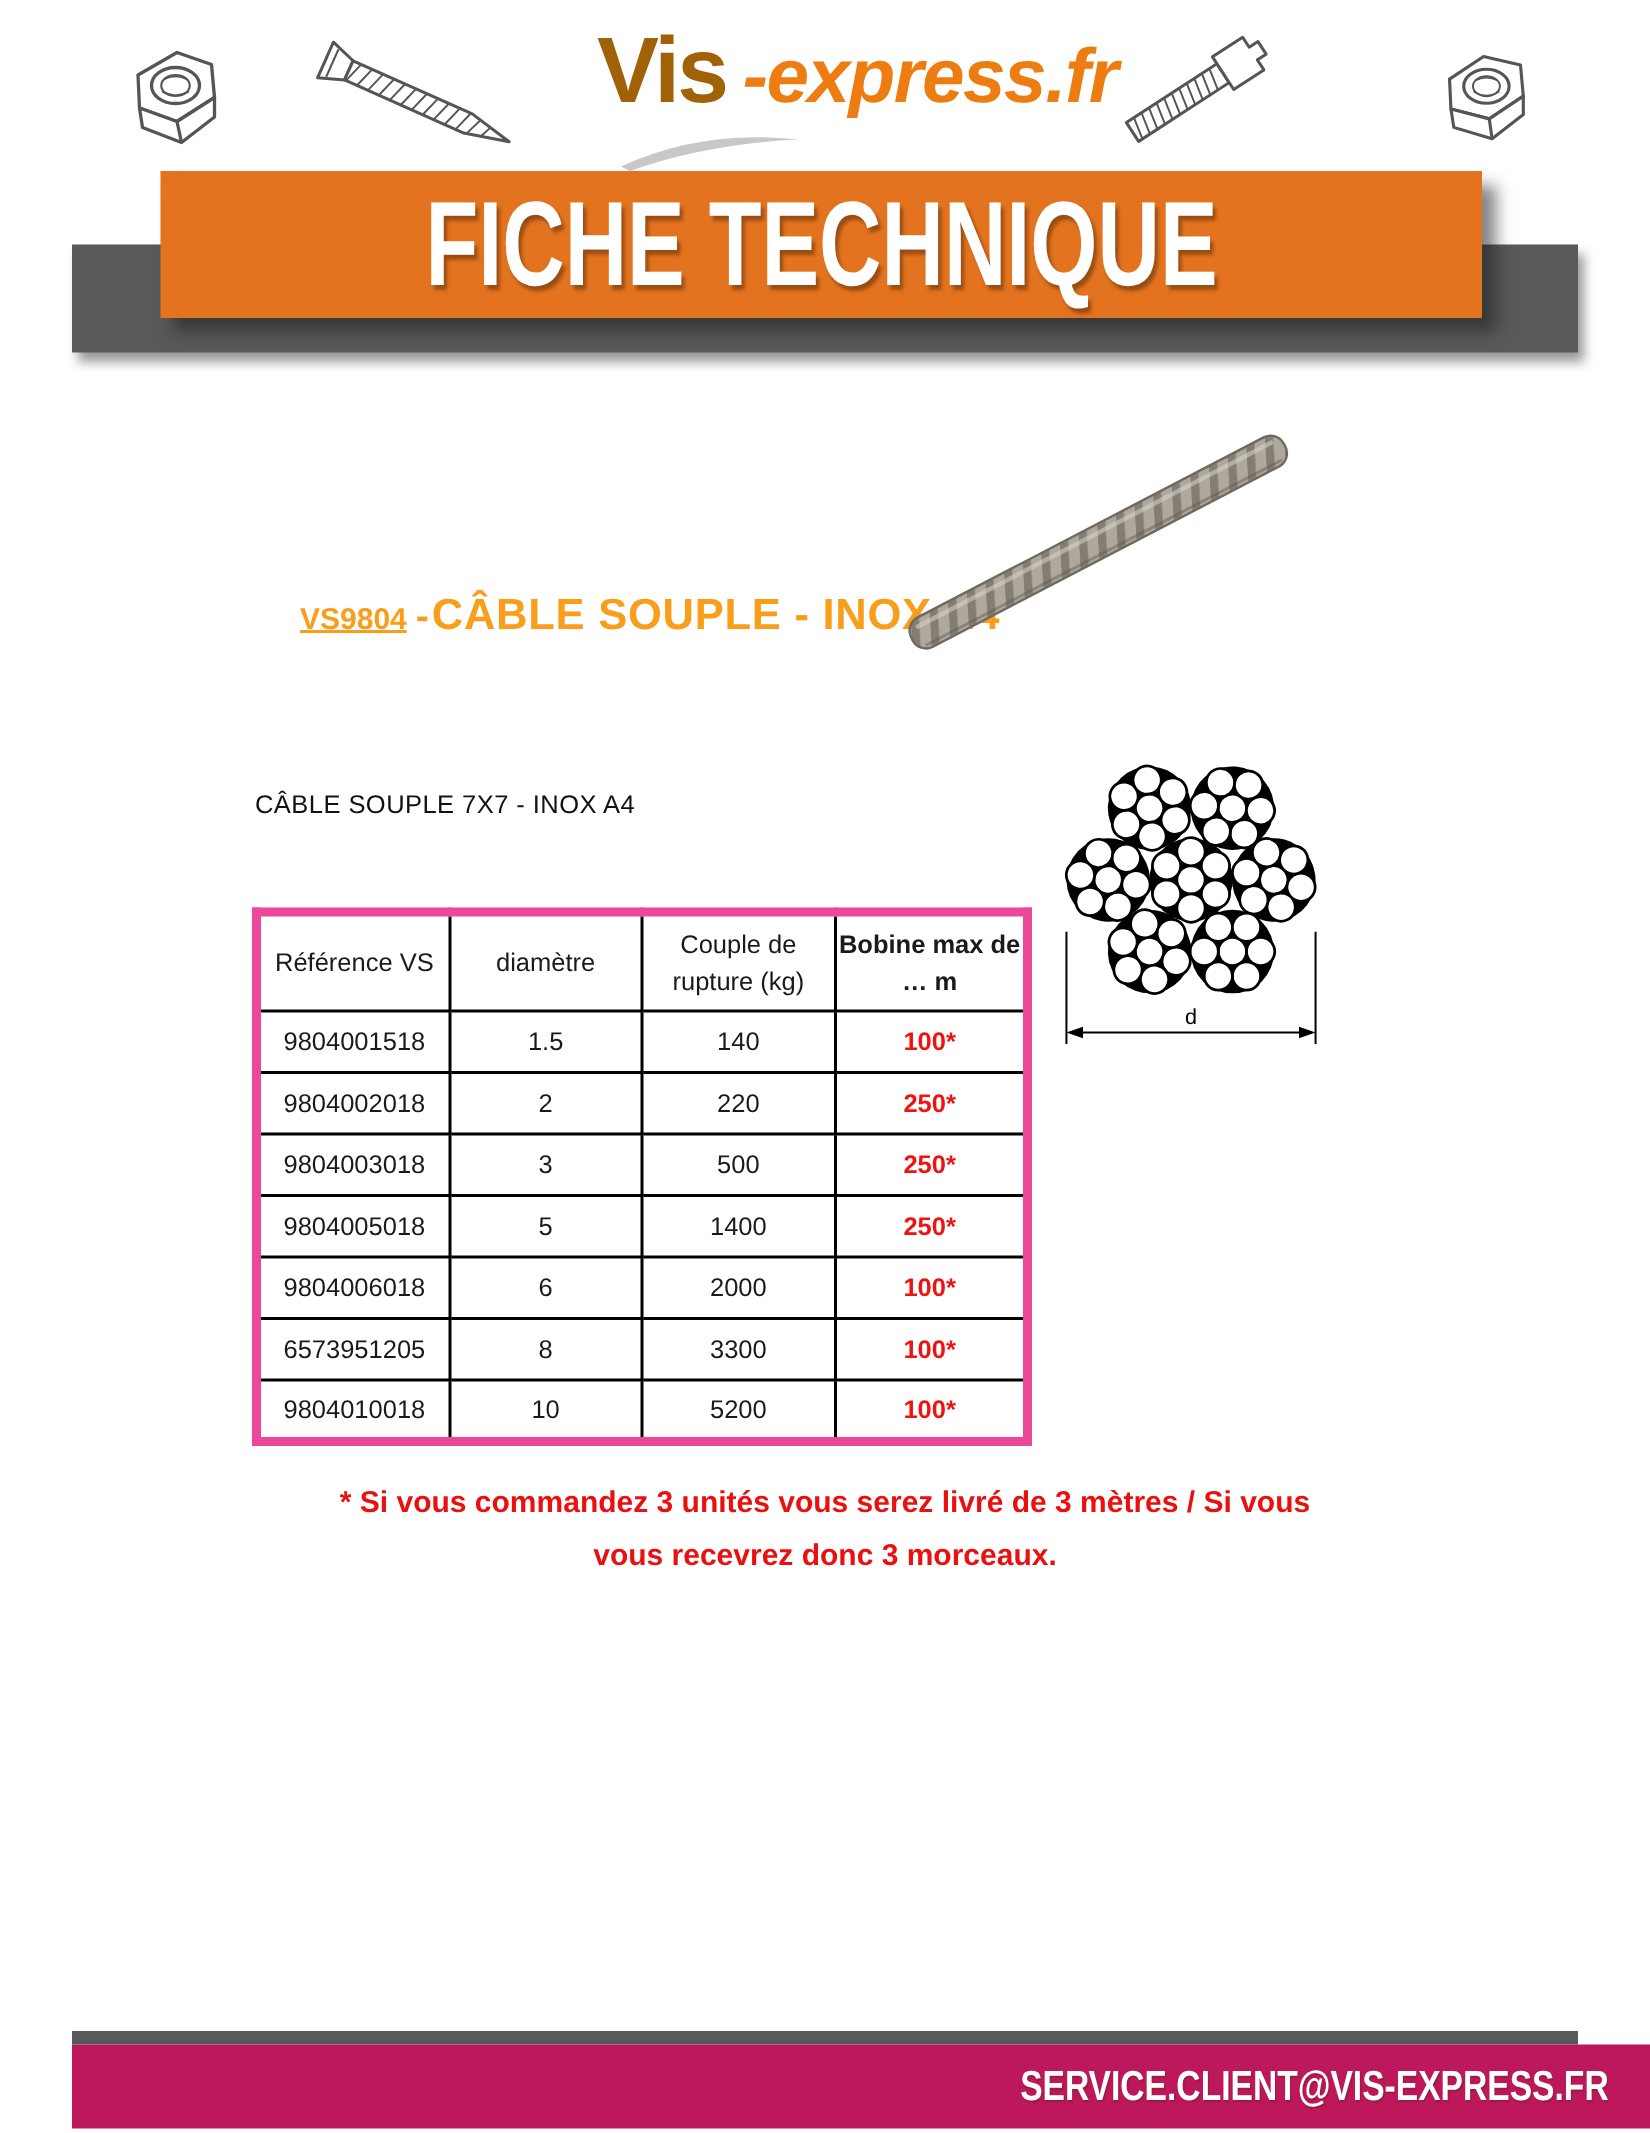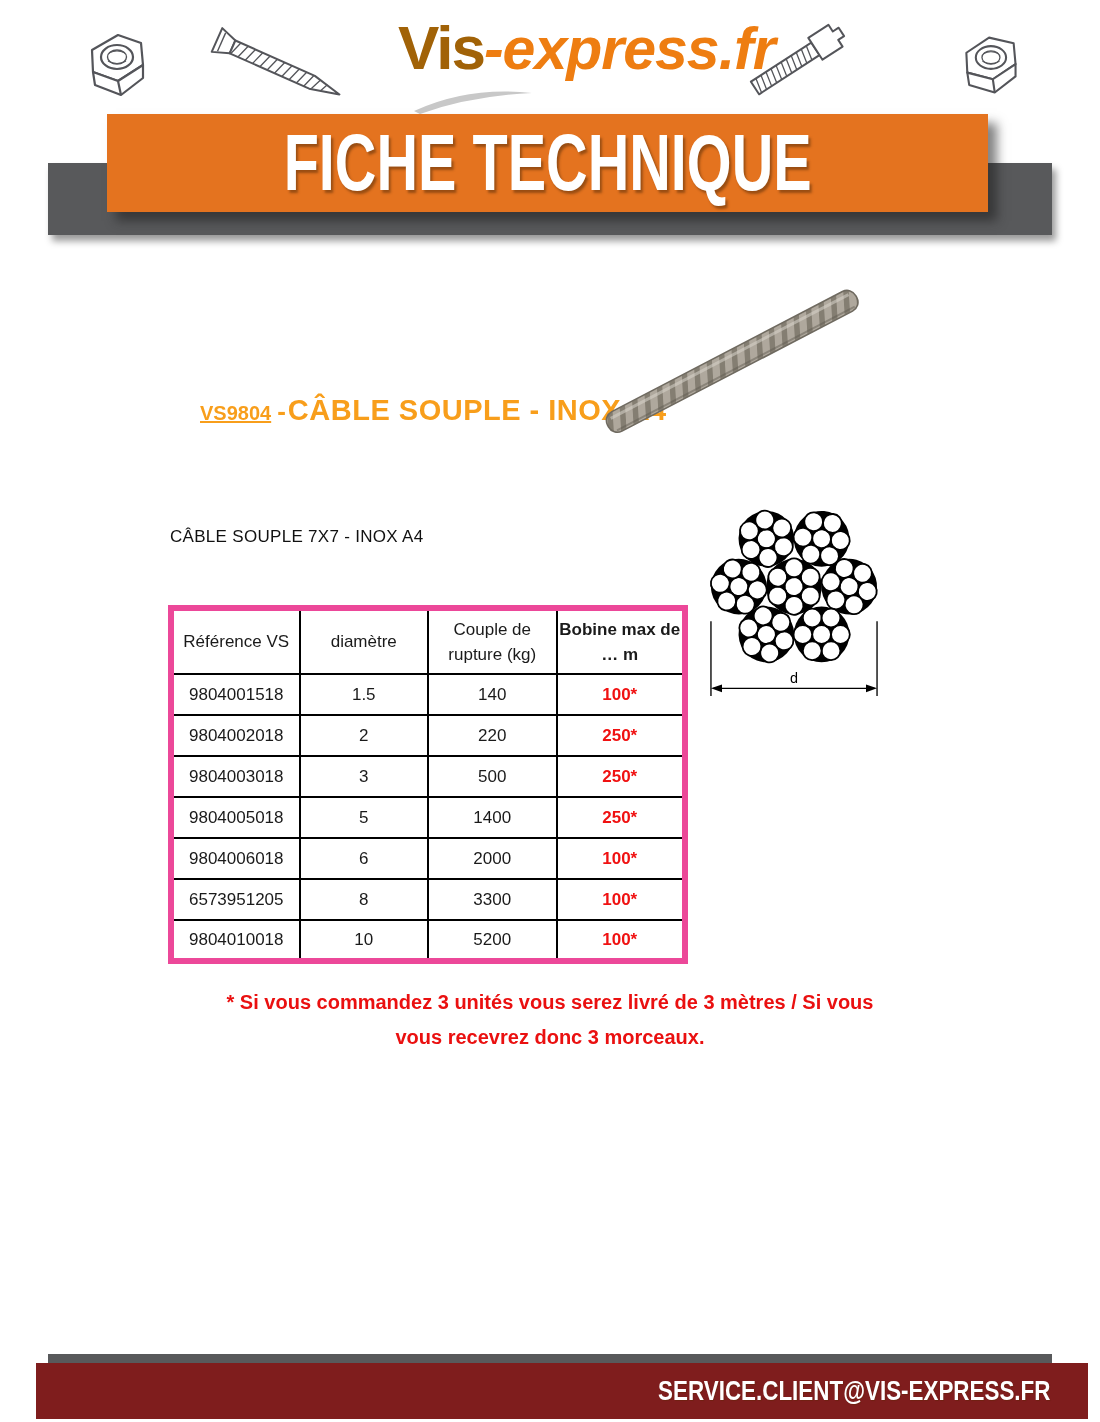--- a/index.html
+++ b/index.html
@@ -6,21 +6,21 @@
   html,body { background:#ffffff; }
   .page {
     position:relative; width:1100px; height:1422px; margin:0 auto;
     background:#ffffff; overflow:hidden;
     font-family:"Liberation Sans", sans-serif; color:#1a1a1a;
   }
   
   .hw-icon { position:absolute; }
   .logo { position:absolute; left:398px; top:12px; display:flex; align-items:baseline; white-space:nowrap; }
   .logo .vis { font-size:62px; font-weight:bold; color:#a16207; letter-spacing:-2px; }
-  .logo .express { font-size:59px; font-weight:bold; font-style:italic; color:#EE7D11; letter-spacing:-1px; }
+  .logo .express { font-size:51px; font-weight:bold; font-style:italic; color:#EE7D11; letter-spacing:-1px;margin-left:11px; }
   .swoosh { position:absolute; left:408px; top:84px; }
   
   .gray-bar {
     position:absolute; left:48px; top:163px; width:1004px; height:72px;
     background:#58595B; box-shadow:4px 6px 7px rgba(0,0,0,0.40); z-index:1;
   }
   .orange-box {
     position:absolute; left:107px; top:114px; width:881px; height:98px;
     background:#E4731F; box-shadow:9px 9px 10px rgba(30,30,30,0.55); z-index:2;
     display:flex; align-items:center; justify-content:center;
@@ -58,22 +58,22 @@
   .spec-table td.bobine { color:#F01111; font-weight:bold; }
   
   .note {
     position:absolute; left:0; top:988px; width:1100px; text-align:center;
     color:#EA1010; font-weight:bold; font-size:20px; line-height:28px;
   }
   .note .l3 { margin-top:7px; }
   
   .footer-gray { position:absolute; left:48px; top:1354px; width:1004px; height:9px; background:#58595B; }
   .footer-orange {
-    position:absolute; left:36px; top:1363px; width:1052px; height:56px; background:#7f1d1d;
-    display:flex; align-items:center; justify-content:flex-end; padding-right:38px;
+    position:absolute; left:48px; top:1363px; width:1052px; height:56px; background:#be185d;
+    display:flex; align-items:center; justify-content:flex-end; padding-right:28px;
   }
   .footer-email {
     font-size:28px; font-weight:bold; color:#ffffff; white-space:nowrap;
     transform:scaleX(0.8); transform-origin:right center;
     text-shadow:1px 1px 1px rgba(90,40,0,0.4);
   }
   svg { display:block; }
 </style>
 </head>
 <body>

